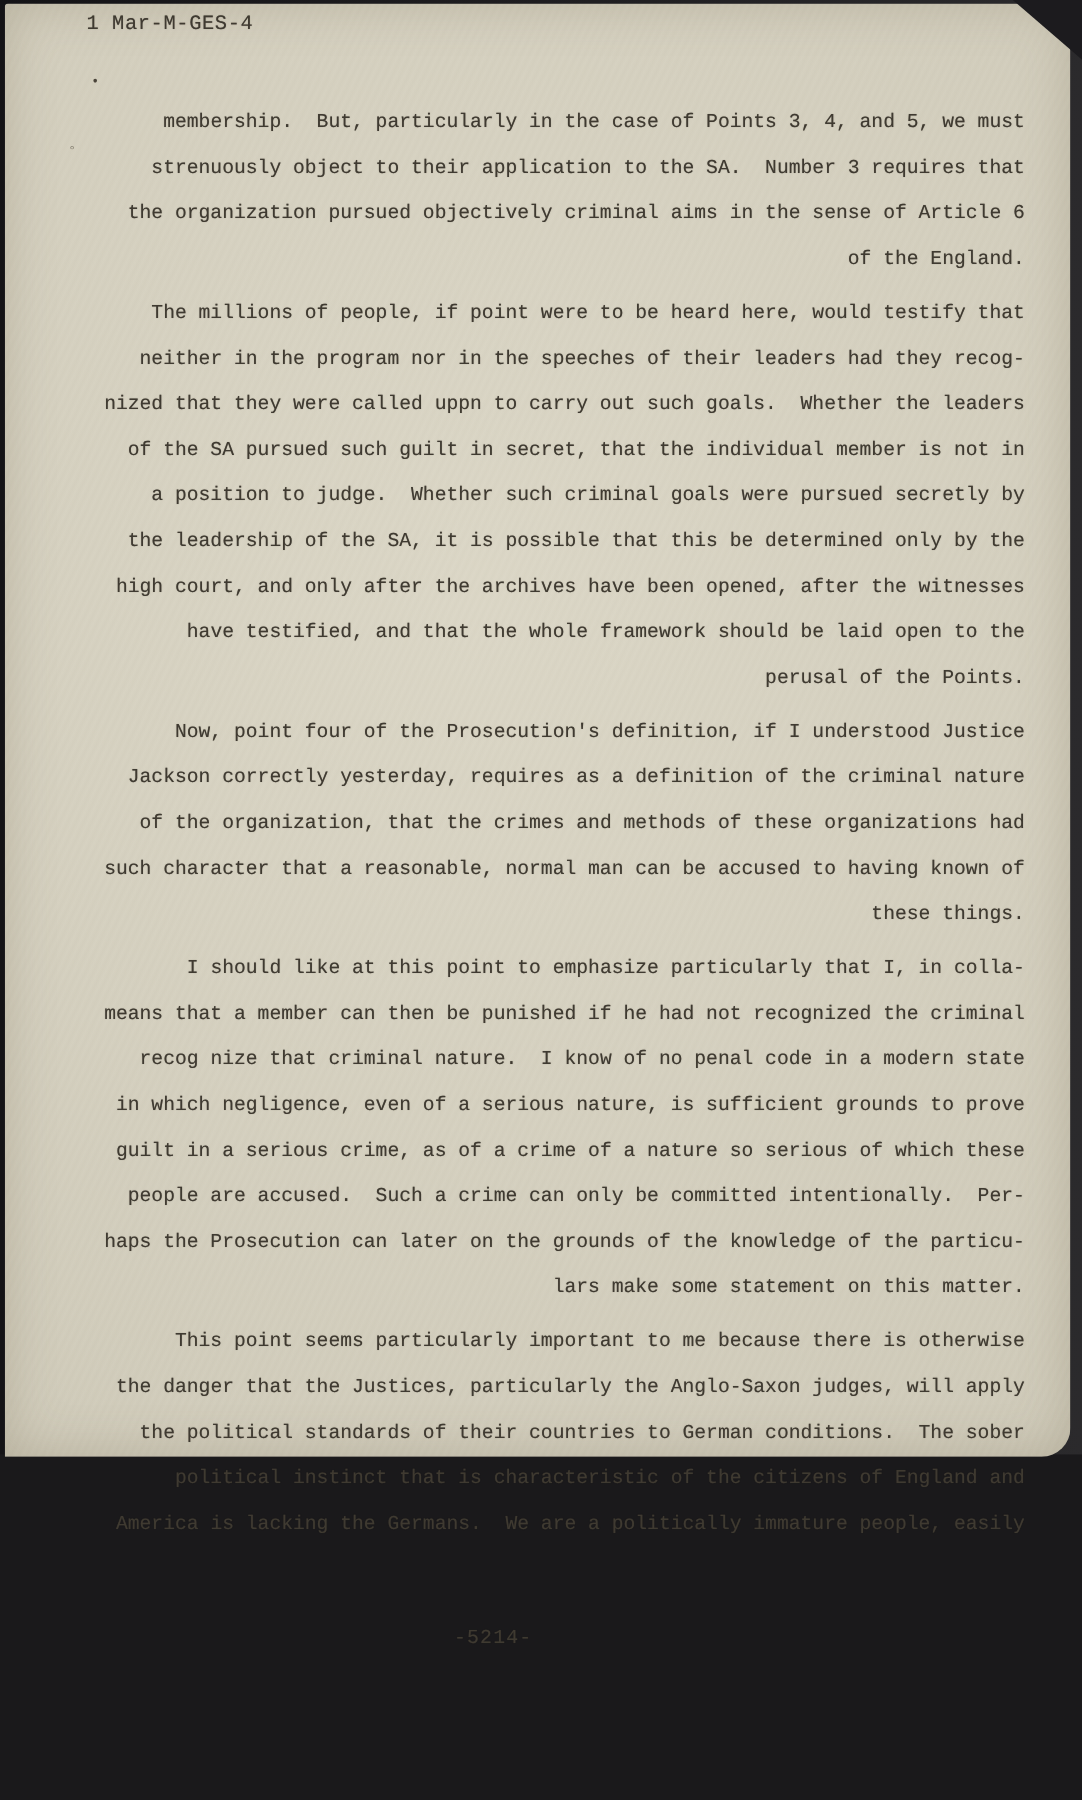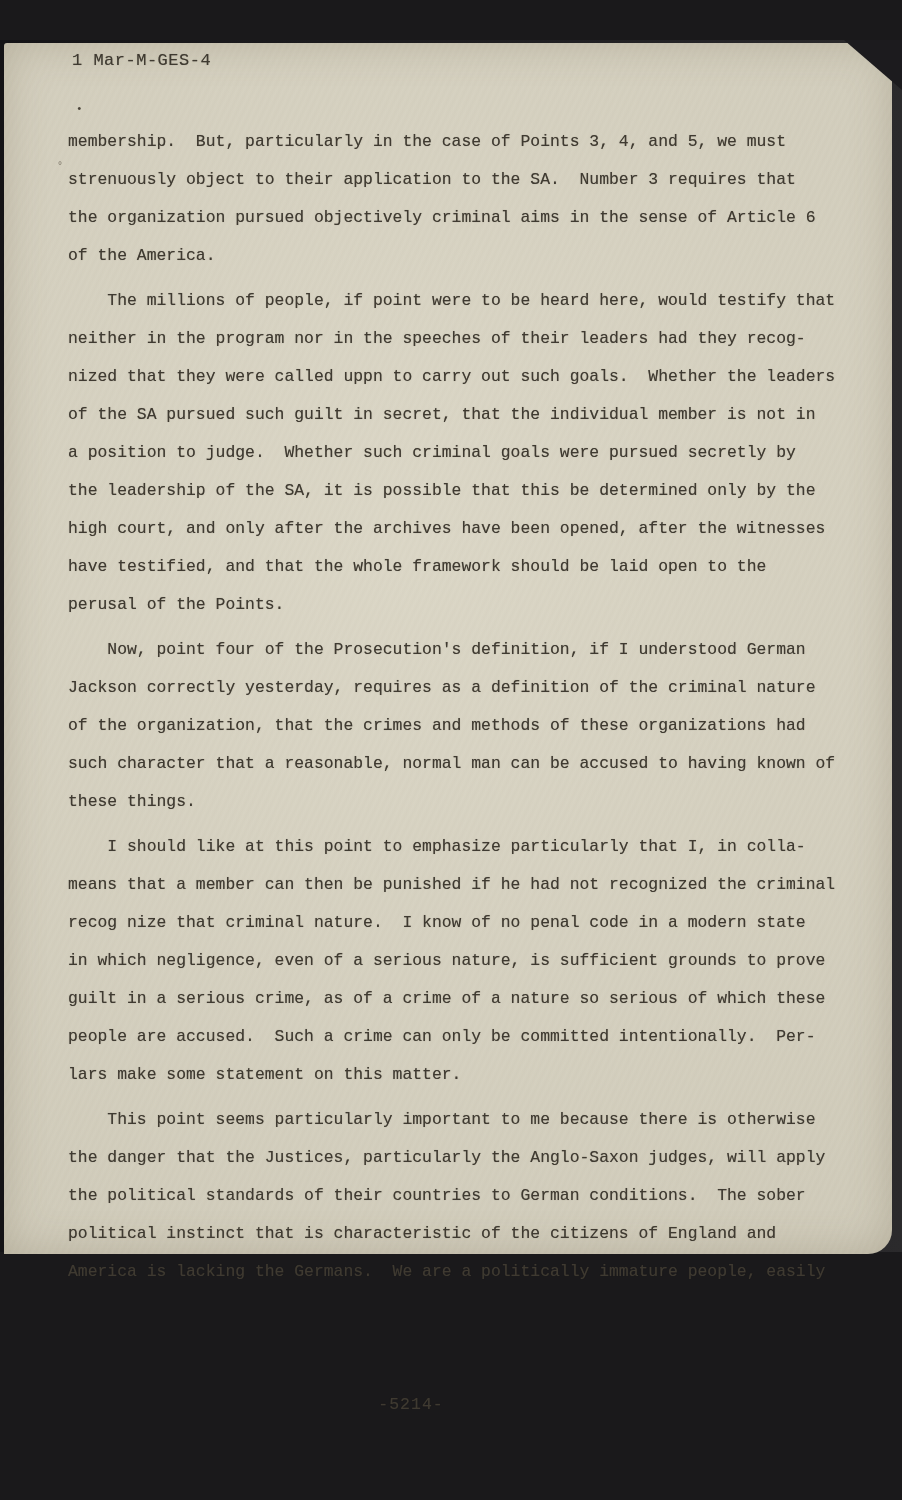--- a/index.html
+++ b/index.html
@@ -10,21 +10,20 @@
     overflow: hidden;
     background: #1a191b;
     font-family: "Liberation Mono", "DejaVu Sans Mono", monospace;
   }
   #scan-stage {
     position: relative;
     width: 902px;
     height: 1212px;
     background:
       linear-gradient(90deg, #141316 0%, #201f22 60%, #2b2a2c 100%);
-    margin-top: 40px;
   }
   
   #paper {
     position: absolute;
     top: 3px;
     left: 4px;
     right: 10px;
     bottom: -2px;
     background:
       radial-gradient(ellipse 120% 100% at 45% 40%, rgba(255,255,255,0.10), rgba(0,0,0,0.05) 90%),
@@ -61,20 +60,21 @@
     left: 64px;
     right: 38px;
     font-size: 16.4px;
   }
   .para { margin: 0; }
   .para + .para { margin-top: 7px; }
   .line {
     white-space: pre;
     height: 38px;
     line-height: 38px;
+    text-align: right;
   }
   #page-number {
     position: absolute;
     top: 1352px;
     left: 0;
     width: 100%;
     text-align: center;
     transform: translateX(-37px);
     font-size: 16.5px;
     letter-spacing: 1px;
@@ -103,47 +103,48 @@
     <div id="doc-header" class="typed">1 Mar-M-GES-4</div>
 
     <span id="mark-dot" class="stray-mark">•</span>
     <span id="mark-ring" class="stray-mark">°</span>
 
     <div id="doc-body" class="typed">
         <div class="para">
           <div class="line">membership.  But, particularly in the case of Points 3, 4, and 5, we must</div>
           <div class="line">strenuously object to their application to the SA.  Number 3 requires that</div>
           <div class="line">the organization pursued objectively criminal aims in the sense of Article 6</div>
-          <div class="line">of the America.</div>
+          <div class="line">of the England.</div>
         </div>
         <div class="para">
           <div class="line">    The millions of people, if point were to be heard here, would testify that</div>
           <div class="line">neither in the program nor in the speeches of their leaders had they recog-</div>
           <div class="line">nized that they were called uppn to carry out such goals.  Whether the leaders</div>
           <div class="line">of the SA pursued such guilt in secret, that the individual member is not in</div>
           <div class="line">a position to judge.  Whether such criminal goals were pursued secretly by</div>
           <div class="line">the leadership of the SA, it is possible that this be determined only by the</div>
           <div class="line">high court, and only after the archives have been opened, after the witnesses</div>
           <div class="line">have testified, and that the whole framework should be laid open to the</div>
           <div class="line">perusal of the Points.</div>
         </div>
         <div class="para">
-          <div class="line">    Now, point four of the Prosecution's definition, if I understood German</div>
+          <div class="line">    Now, point four of the Prosecution's definition, if I understood Justice</div>
           <div class="line">Jackson correctly yesterday, requires as a definition of the criminal nature</div>
           <div class="line">of the organization, that the crimes and methods of these organizations had</div>
           <div class="line">such character that a reasonable, normal man can be accused to having known of</div>
           <div class="line">these things.</div>
         </div>
         <div class="para">
           <div class="line">    I should like at this point to emphasize particularly that I, in colla-</div>
           <div class="line">means that a member can then be punished if he had not recognized the criminal</div>
           <div class="line">recog nize that criminal nature.  I know of no penal code in a modern state</div>
           <div class="line">in which negligence, even of a serious nature, is sufficient grounds to prove</div>
           <div class="line">guilt in a serious crime, as of a crime of a nature so serious of which these</div>
           <div class="line">people are accused.  Such a crime can only be committed intentionally.  Per-</div>
+          <div class="line">haps the Prosecution can later on the grounds of the knowledge of the particu-</div>
           <div class="line">lars make some statement on this matter.</div>
         </div>
         <div class="para">
           <div class="line">    This point seems particularly important to me because there is otherwise</div>
           <div class="line">the danger that the Justices, particularly the Anglo-Saxon judges, will apply</div>
           <div class="line">the political standards of their countries to German conditions.  The sober</div>
           <div class="line">political instinct that is characteristic of the citizens of England and</div>
           <div class="line">America is lacking the Germans.  We are a politically immature people, easily</div>
         </div>
       </div>

